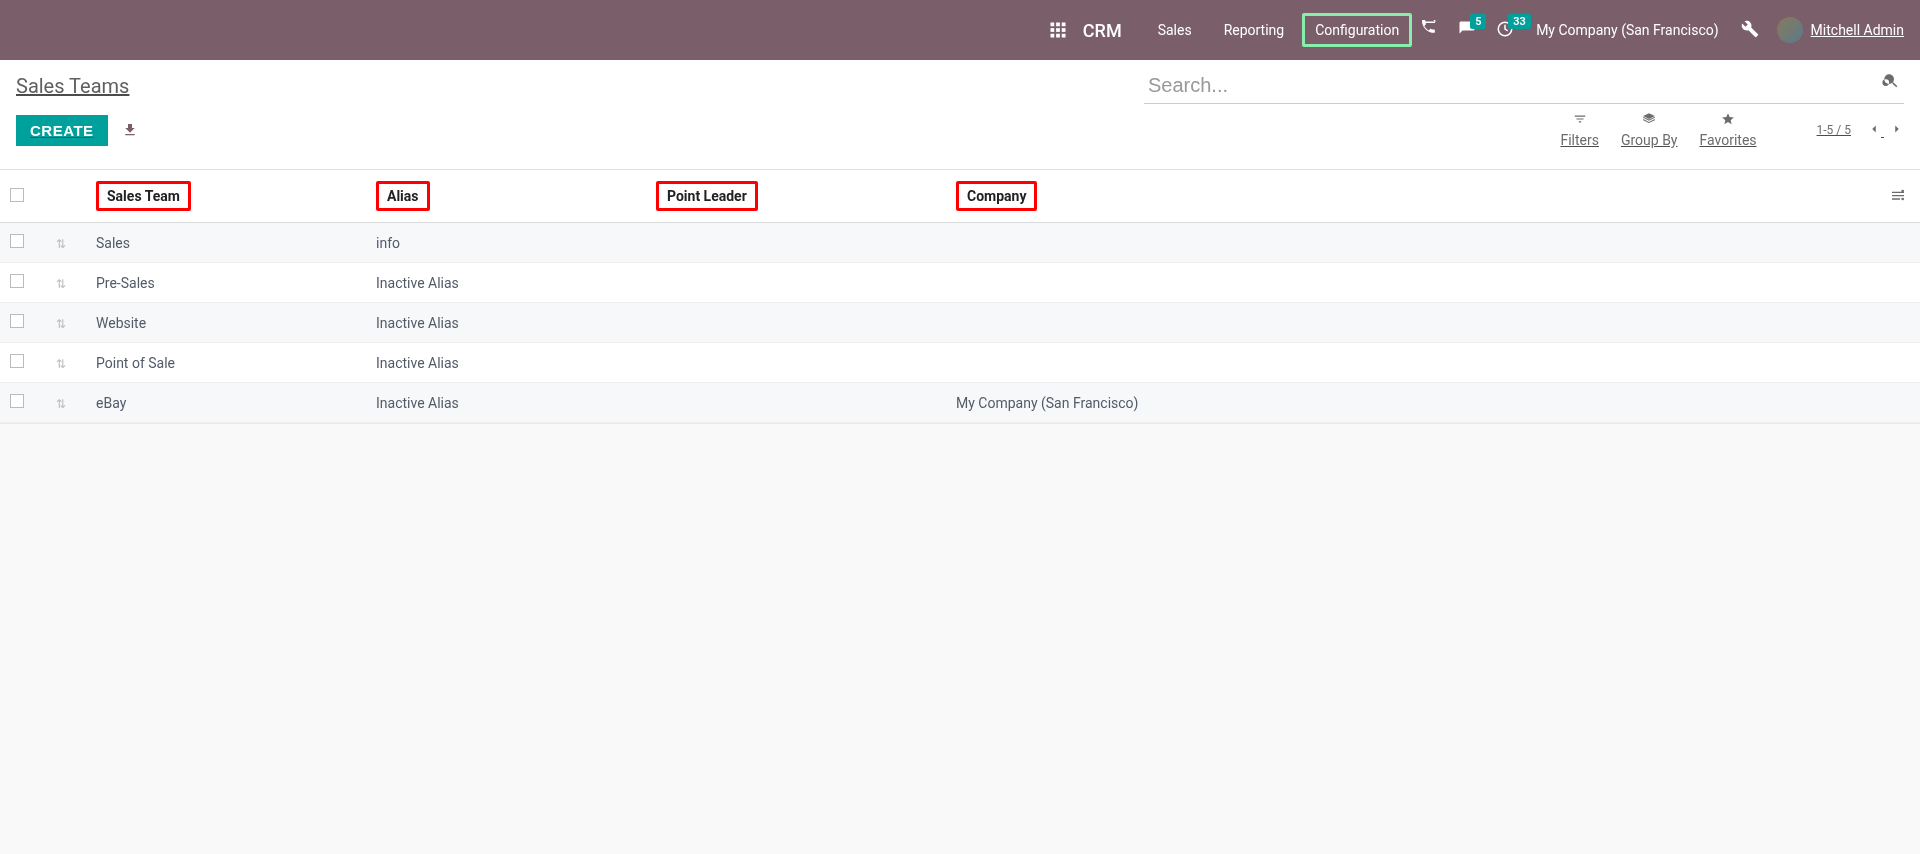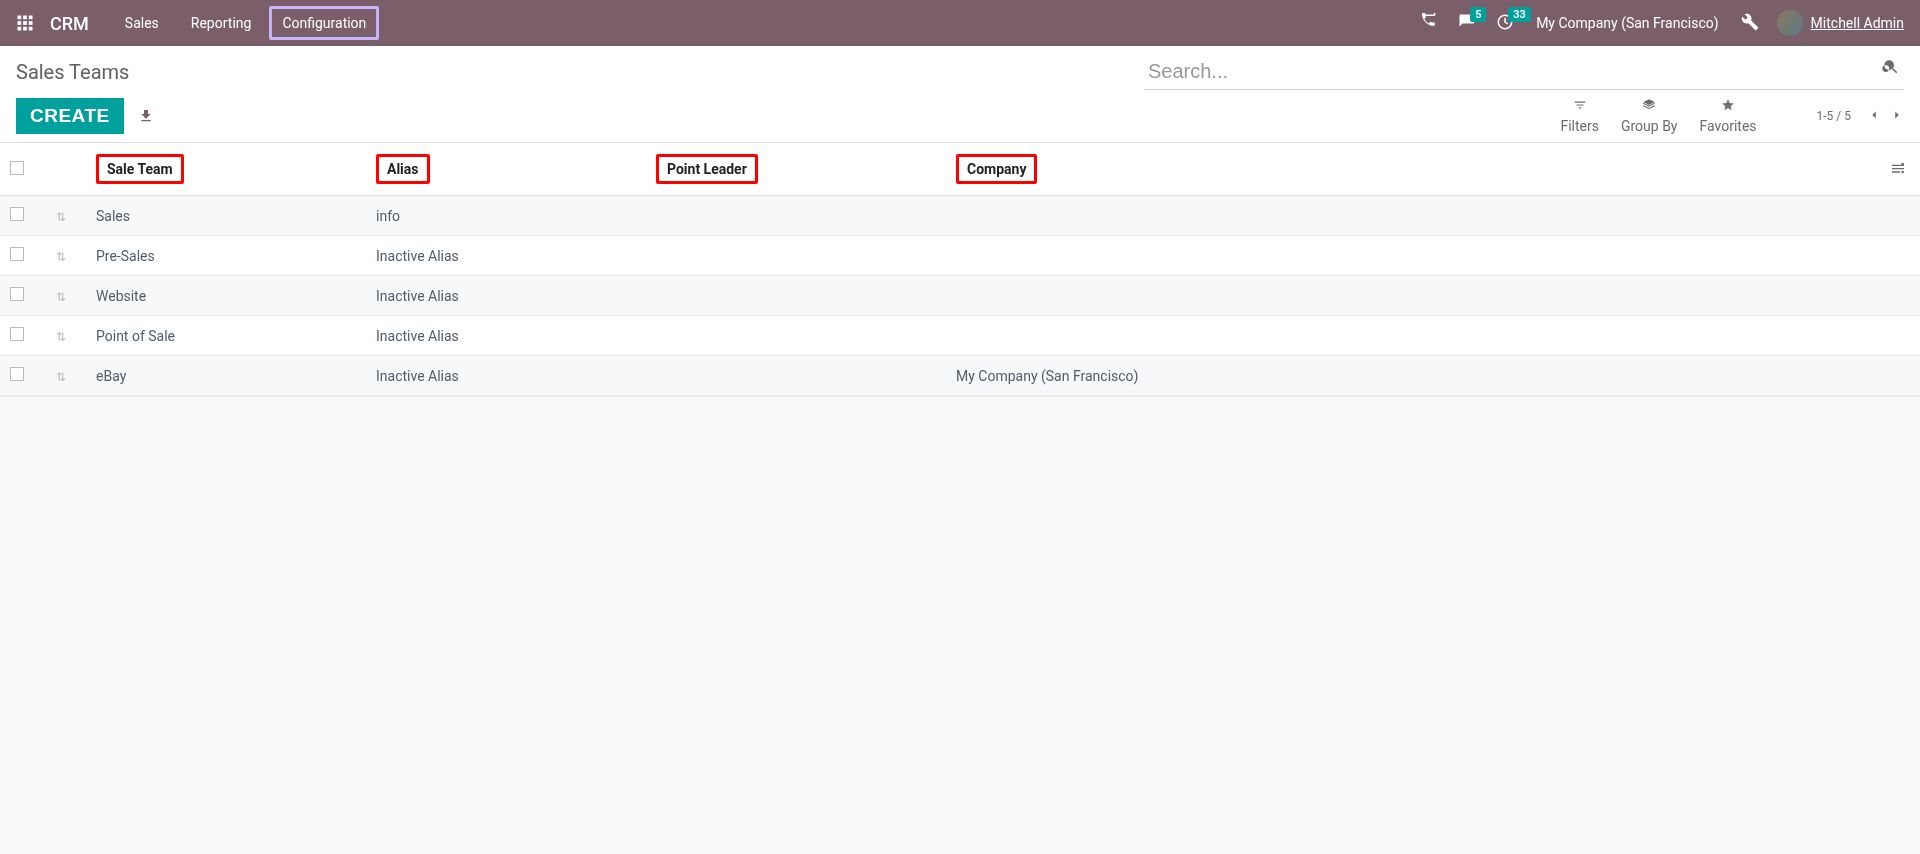--- a/index.html
+++ b/index.html
@@ -1,44 +1,44 @@
 <!DOCTYPE html>
 <html><head>
 <meta charset="utf-8">
 <style>
 * { margin: 0; padding: 0; box-sizing: border-box; }
 body { font-family: -apple-system, BlinkMacSystemFont, "Segoe UI", Roboto, "Helvetica Neue", Arial, sans-serif; font-size: 14px; color: #4c4c4c; background: #f9f9f9; }
 
 
-.navbar { background: #7a5e6a; color: #fff; height: 46px; display: flex; align-items: center; padding: 0 16px; justify-content: space-between; }
+.navbar { background: #7a5e6a; color: #fff; height: 60px; display: flex; align-items: center; padding: 0 16px; justify-content: flex-end; }
 .navbar-left, .navbar-right { display: flex; align-items: center; gap: 4px; }
 .apps-icon { width: 18px; height: 18px; fill: #fff; margin-right: 12px; cursor: pointer; }
 .brand { font-size: 18px; font-weight: 500; color: #fff; margin-right: 18px; }
 .nav-link { color: #fff; padding: 10px 14px; font-size: 14px; cursor: pointer; text-decoration: none; display: inline-block; }
-.highlight-red { border: 3px solid #c4b5fd; border-radius: 2px; padding: 6px 10px !important; }
+.highlight-red { border: 3px solid #86efac; border-radius: 2px; padding: 6px 10px !important; }
 .navbar-right .icon-wrap { position: relative; margin: 0 8px; cursor: pointer; }
 .navbar-right svg { fill: #fff; width: 18px; height: 18px; }
 .badge { background: #00a09d; color: #fff; font-size: 11px; font-weight: 600; padding: 1px 5px; border-radius: 2px; position: absolute; top: -6px; left: 12px; }
 .company-name { color: #fff; font-size: 14px; margin: 0 10px; cursor: pointer; }
 .avatar { width: 26px; height: 26px; border-radius: 50%; background: linear-gradient(135deg, #8a7a5a, #5a7a8a); margin-right: 8px; display: inline-block; }
 .user-name { color: #fff; font-size: 14px; text-decoration: underline; }
 
 
-.control-panel { background: #fff; border-bottom: 1px solid #e0e0e0; padding: 8px 16px 8px 16px; }
+.control-panel { background: #fff; border-bottom: 1px solid #e0e0e0; padding: 8px 16px 21px 16px; text-decoration: underline; }
 .cp-top { display: flex; justify-content: space-between; align-items: flex-start; margin-bottom: 8px; }
 .breadcrumb { font-size: 20px; color: #5f5f5f; padding-top: 6px; }
 .search-area { flex: 1; max-width: 760px; margin-left: auto; }
 .search-input { width: 100%; border: none; border-bottom: 1px solid #ccc; padding: 6px 30px 6px 4px; font-size: 20px; color: #666; outline: none; }
 .search-input::placeholder { color: #999; }
 .search-row { position: relative; }
 .search-icon-right { position: absolute; right: 4px; top: 4px; fill: #6c6c6c; width: 18px; height: 18px; cursor: pointer; }
 
 .cp-bottom { display: flex; justify-content: space-between; align-items: center; }
 .left-buttons { display: flex; align-items: center; gap: 10px; }
-.btn-create { background: #00a09d; color: #fff; border: none; padding: 7px 14px; font-size: 19px; font-weight: 600; letter-spacing: 0.5px; cursor: pointer; }
+.btn-create { background: #00a09d; color: #fff; border: none; padding: 7px 14px; font-size: 15px; font-weight: 600; letter-spacing: 0.5px; cursor: pointer; }
 .import-icon { fill: #7a5e6a; width: 16px; height: 16px; cursor: pointer; margin-left: 4px;}
 
 .search-options { display: flex; align-items: center; gap: 22px; margin-left: auto; margin-right: 40px; }
 .search-opt { display: flex; align-items: center; gap: 6px; color: #6c6c6c; font-size: 14px; cursor: pointer; flex-direction: column; }
 .search-opt svg { width: 14px; height: 14px; fill: #6c6c6c; }
 
 .pager-area { display: flex; align-items: center; gap: 10px; color: #6c6c6c; font-size: 12px;}
 .pager-arrows svg { width: 14px; height: 14px; fill: #6c6c6c; cursor: pointer; margin-left: 6px;}
 .right-cp { display: flex; align-items: center; gap: 20px; }
 
@@ -170,21 +170,21 @@
     </div>
   </div>
 </div>
 
 <div class="table-wrap">
   <table class="list">
     <thead>
       <tr>
         <th class="col-check"><span class="checkbox"></span></th>
         <th class="col-handle"></th>
-        <th class="col-sales-team th-highlight"><span class="inner">Sale Team</span></th>
+        <th class="col-sales-team th-highlight"><span class="inner">Sales Team</span></th>
         <th class="col-alias th-highlight"><span class="inner">Alias</span></th>
         <th class="col-leader th-highlight"><span class="inner">Point Leader</span></th>
         <th class="col-company th-highlight"><span class="inner">Company</span></th>
         <th class="col-settings">
           <svg class="settings-icon" viewBox="0 0 24 24">
               <path d="M3 17h12v2H3v-2zm0-5h18v2H3v-2zm0-5h18v2H3V7z"></path>
               <circle cx="19" cy="18" r="2"></circle>
               <circle cx="19" cy="6" r="2"></circle>
             </svg>
         </th>

